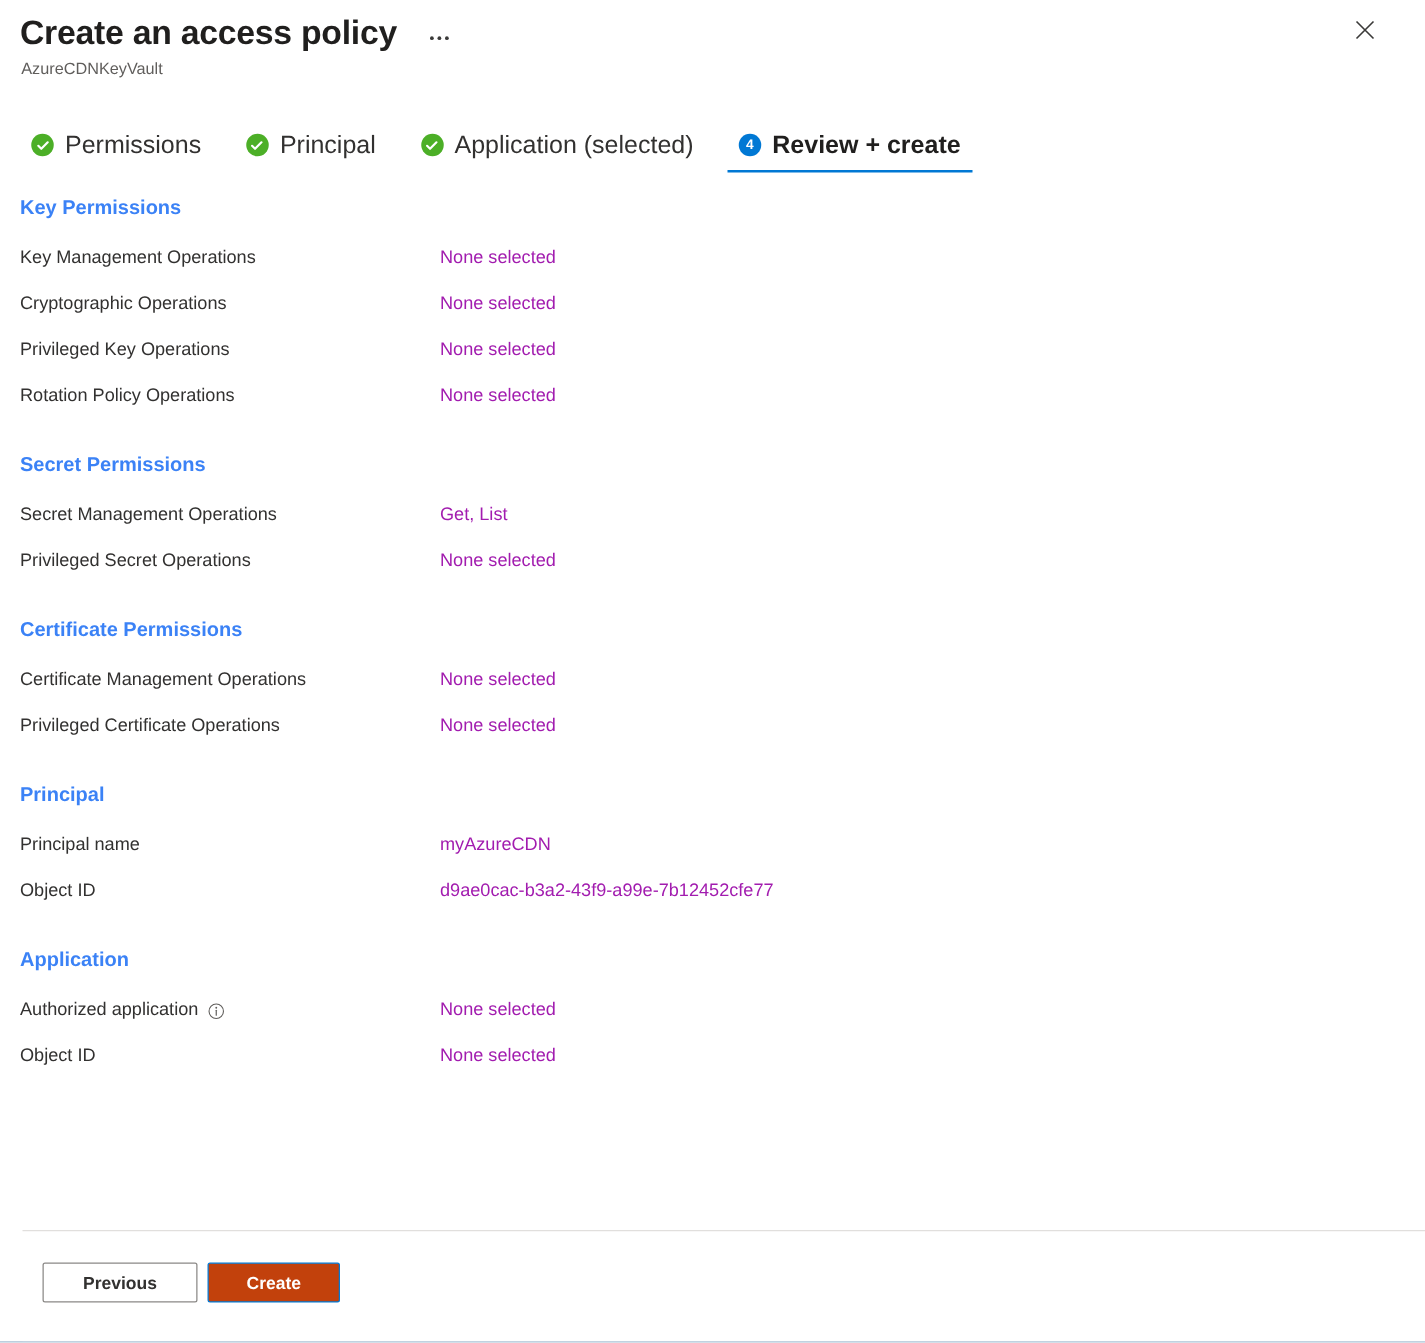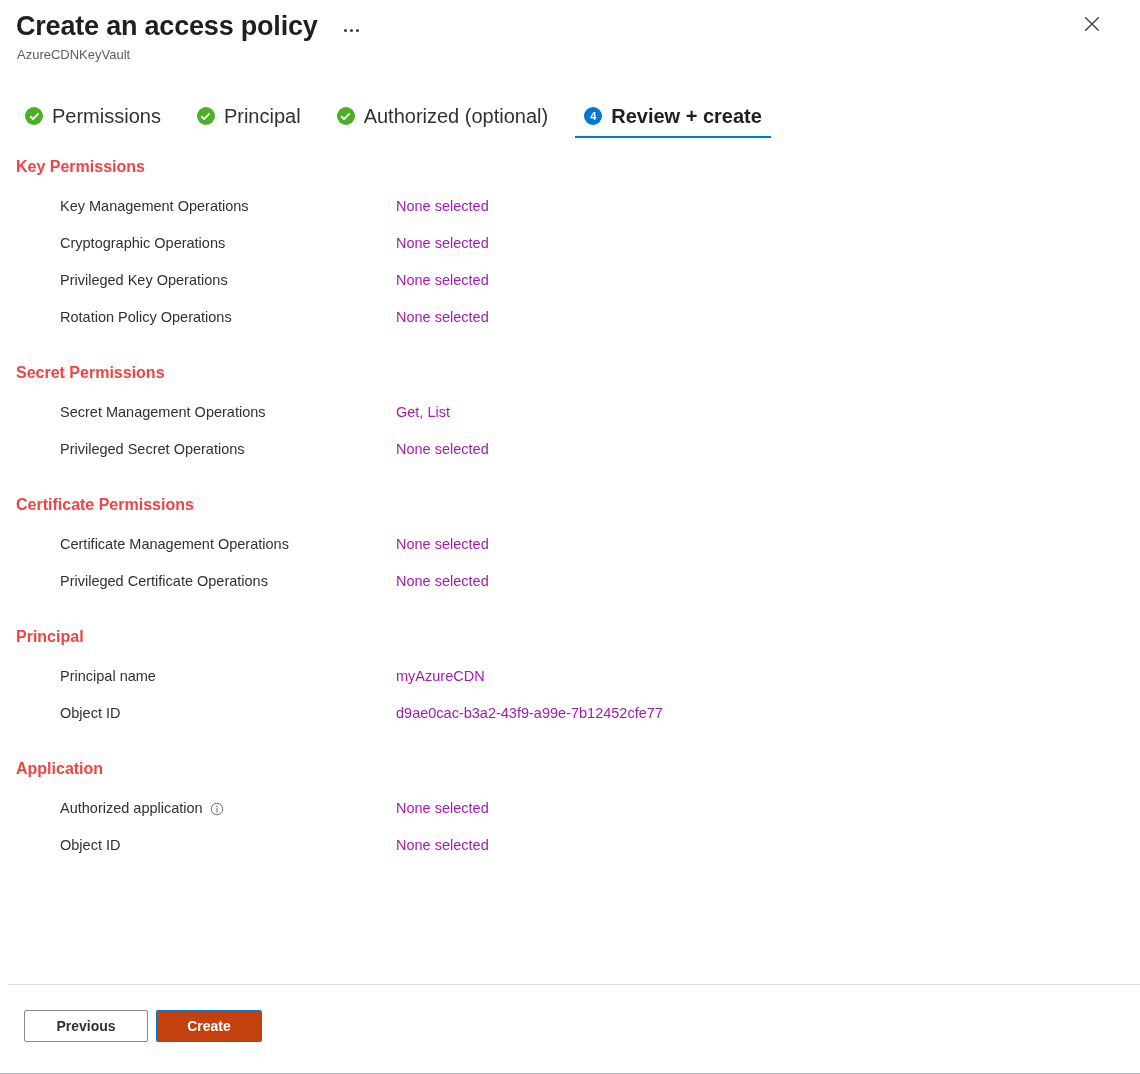--- a/index.html
+++ b/index.html
@@ -151,42 +151,41 @@
   
   .content {
     padding: 20px 16px 0 16px;
   }
   .section {
     margin-bottom: 4px;
   }
   .section-title {
     font-size: 16px;
     font-weight: 700;
-    color: #ef4444;
+    color: #3b82f6;
     line-height: 22px;
     margin: 0 0 18px 0;
     padding-top: 14px;
   }
   .section:first-child .section-title { padding-top: 0; }
 
   .row {
     display: flex;
     align-items: baseline;
     height: 37px;
   }
   .row-label {
     width: 336px;
     flex: 0 0 336px;
     font-size: 14.5px;
     line-height: 20px;
     color: #323130;
     display: flex;
     align-items: center;
     gap: 6px;
-    margin-left: 44px;
   }
   .row-value {
     font-size: 14.5px;
     line-height: 20px;
     color: #a21caf;
   }
   .info-icon {
     display: inline-flex;
     align-items: center;
     justify-content: center;
@@ -195,21 +194,21 @@
     flex: 0 0 auto;
     color: #605e5c;
     cursor: pointer;
     position: relative;
     top: 1px;
   }
 
   
   .footer {
     position: absolute;
-    left: 8px;
+    left: 18px;
     right: 0;
     bottom: 0;
     height: 89px;
     border-top: 1px solid #e1dfdd;
     background: #ffffff;
     display: flex;
     align-items: flex-start;
     padding: 25px 16px 0 16px;
     gap: 8px;
   }
@@ -276,21 +275,21 @@
     </span>
     <span class="tab-label">Principal</span>
   </button>
 
   <button class="tab">
     <span class="check-icon">
       <svg width="11" height="11" viewBox="0 0 12 12" aria-hidden="true">
         <path d="M1.8 6.2 L4.4 8.8 L10 3.1" stroke="#ffffff" stroke-width="1.9" fill="none" stroke-linecap="round" stroke-linejoin="round"></path>
       </svg>
     </span>
-    <span class="tab-label">Authorized (optional)</span>
+    <span class="tab-label">Application (selected)</span>
   </button>
 
   <button class="tab active">
     <span class="step-badge">4</span>
     <span class="tab-label">Review + create</span>
   </button>
 
 </div>
 
 <div class="content">

